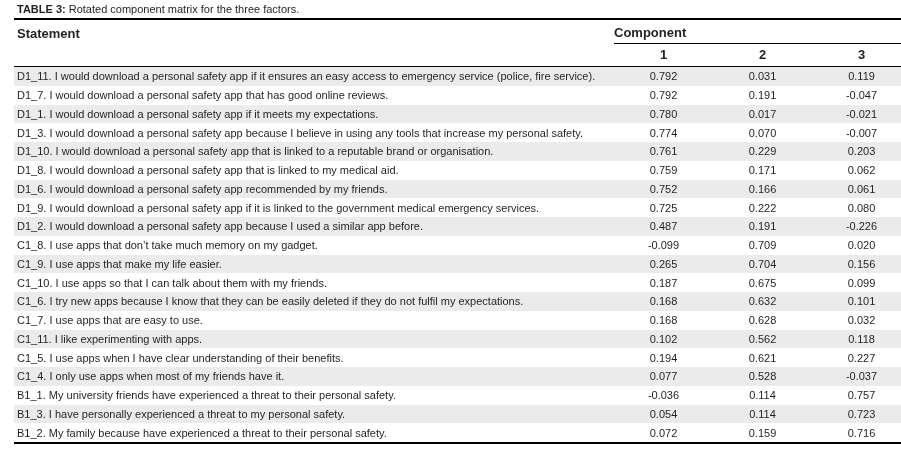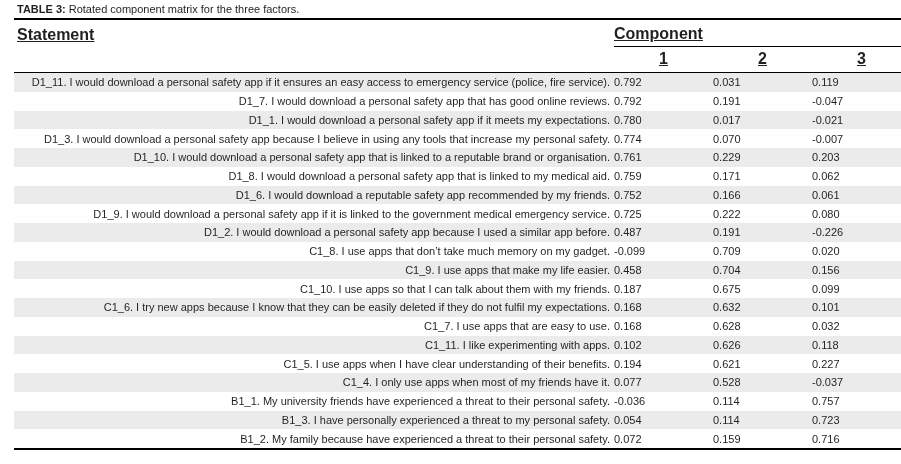--- a/index.html
+++ b/index.html
@@ -27,24 +27,23 @@
   .title .title-label{font-weight:bold;}
   table{
     width:897px;
     border-collapse:collapse;
     table-layout:fixed;
     border-bottom:2.5px solid var(--rule);
   }
   col.c-statement{width:600px;}
   col.c-val{width:99px;}
   thead th{
-    font-size:16px;
+    font-size:13px;
     font-weight:bold;
     padding:0;
-    text-decoration:underline;
   }
   th.statement-h{
     text-align:left;
     vertical-align:top;
     padding:6px 0 0 3px;
     border-bottom:1px solid var(--rule);
   }
   th.component-h{
     text-align:left;
     padding:5px 0 3px 0;
@@ -58,23 +57,23 @@
   tbody td{
     font-size:11px;
     height:18.75px;
     padding:0;
     vertical-align:middle;
     line-height:12px;
   }
   tbody td.statement{
     padding-left:3px;
     padding-right:4px;
-    text-align:right;
-  }
-  tbody td.val{text-align:left;}
+    text-align:left;
+  }
+  tbody td.val{text-align:center;}
   tbody tr:nth-child(odd){background:var(--stripe);}
   .note{
     font-size:10.5px;
     line-height:12px;
     padding:7px 0 0 3px;
   }
   .note .note-label{font-weight:bold;}
 </style>
 </head>
 <body>
@@ -140,28 +139,28 @@
   </tr>
 
   <tr>
     <td class="statement">D1_8. I would download a personal safety app that is linked to my medical aid.</td>
     <td class="val">0.759</td>
     <td class="val">0.171</td>
     <td class="val">0.062</td>
   </tr>
 
   <tr>
-    <td class="statement">D1_6. I would download a reputable safety app recommended by my friends.</td>
+    <td class="statement">D1_6. I would download a personal safety app recommended by my friends.</td>
     <td class="val">0.752</td>
     <td class="val">0.166</td>
     <td class="val">0.061</td>
   </tr>
 
   <tr>
-    <td class="statement">D1_9. I would download a personal safety app if it is linked to the government medical emergency service.</td>
+    <td class="statement">D1_9. I would download a personal safety app if it is linked to the government medical emergency services.</td>
     <td class="val">0.725</td>
     <td class="val">0.222</td>
     <td class="val">0.080</td>
   </tr>
 
   <tr>
     <td class="statement">D1_2. I would download a personal safety app because I used a similar app before.</td>
     <td class="val">0.487</td>
     <td class="val">0.191</td>
     <td class="val">-0.226</td>
@@ -169,21 +168,21 @@
 
   <tr>
     <td class="statement">C1_8. I use apps that don’t take much memory on my gadget.</td>
     <td class="val">-0.099</td>
     <td class="val">0.709</td>
     <td class="val">0.020</td>
   </tr>
 
   <tr>
     <td class="statement">C1_9. I use apps that make my life easier.</td>
-    <td class="val">0.458</td>
+    <td class="val">0.265</td>
     <td class="val">0.704</td>
     <td class="val">0.156</td>
   </tr>
 
   <tr>
     <td class="statement">C1_10. I use apps so that I can talk about them with my friends.</td>
     <td class="val">0.187</td>
     <td class="val">0.675</td>
     <td class="val">0.099</td>
   </tr>
@@ -198,21 +197,21 @@
   <tr>
     <td class="statement">C1_7. I use apps that are easy to use.</td>
     <td class="val">0.168</td>
     <td class="val">0.628</td>
     <td class="val">0.032</td>
   </tr>
 
   <tr>
     <td class="statement">C1_11. I like experimenting with apps.</td>
     <td class="val">0.102</td>
-    <td class="val">0.626</td>
+    <td class="val">0.562</td>
     <td class="val">0.118</td>
   </tr>
 
   <tr>
     <td class="statement">C1_5. I use apps when I have clear understanding of their benefits.</td>
     <td class="val">0.194</td>
     <td class="val">0.621</td>
     <td class="val">0.227</td>
   </tr>
 

